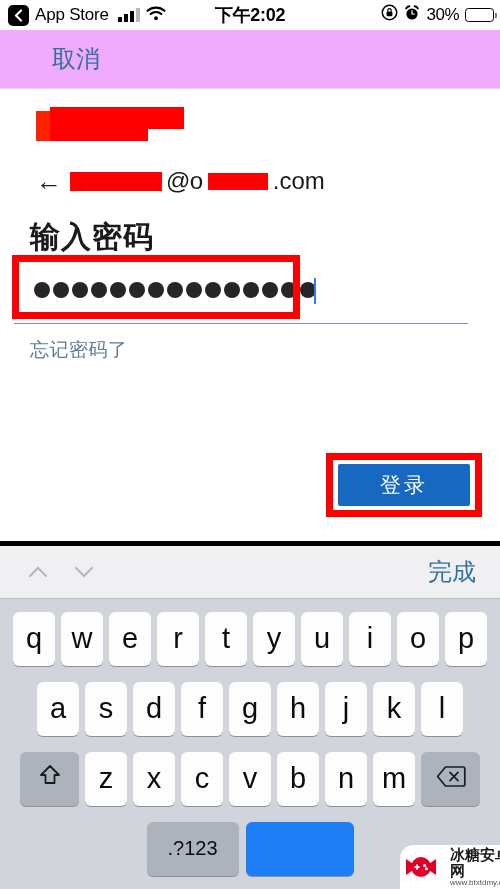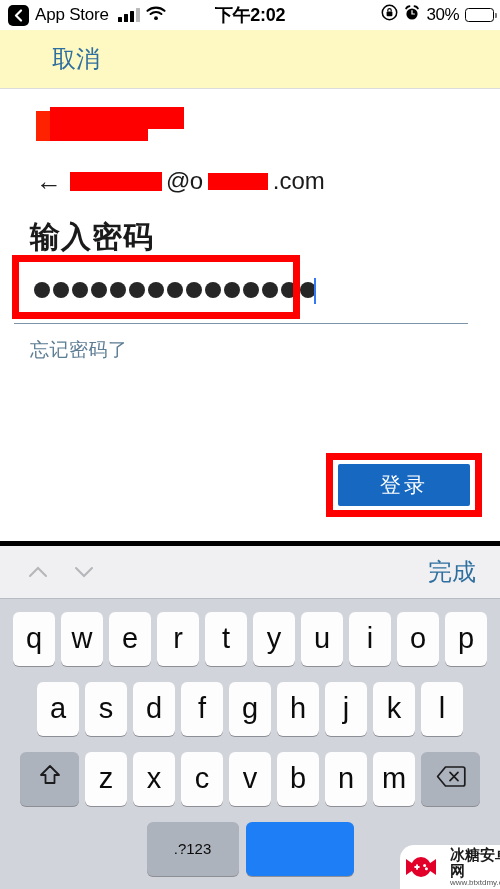--- a/index.html
+++ b/index.html
@@ -2,21 +2,21 @@
 <html><head>
 <meta charset="utf-8">
 <style>
   * { box-sizing: border-box; margin: 0; padding: 0; }
   html, body {
     width: 500px; height: 889px;
     font-family: "Liberation Sans", "DejaVu Sans", sans-serif;
     background: #ffffff;
     overflow: hidden;
   }
-  #screen { position: relative; width: 500px; height: 763px; background: #fef9c3; text-decoration: underline; }
+  #screen { position: relative; width: 500px; height: 763px; background: #f0abfc; text-decoration: underline; }
 
   
   .statusbar {
     position: absolute; top: 0; left: 0; width: 500px; height: 30px;
     display: flex; align-items: center; background: #ffffff;
     font-size: 18px; color: #000;
   }
   .sb-left { display: flex; align-items: center; gap: 6px; padding-left: 8px; flex: 0 0 auto; }
   .sb-back {
     width: 21px; height: 21px; background: #000; border-radius: 5px;
@@ -142,21 +142,21 @@
   .key {
     background: #fdfdfd; border-radius: 6px; height: 54px;
     display: flex; align-items: center; justify-content: center;
     font-size: 29px; color: #0b0b0b; font-weight: 400;
     box-shadow: 0 1px 0 #8e8f94; cursor: pointer;
   }
   .key.letter { width: 42px; }
   .key.dark { background: #adb3bd; box-shadow: 0 1px 0 #8e8f94; }
   .key.shift { width: 59px; }
   .key.del { width: 59px; }
-  .key.num { width: 92px; font-size: 15px; height: 54px; }
+  .key.num { width: 92px; font-size: 20px; height: 54px; }
   .key.space { width: 230px; font-size: 23px; color:#1c1c1e; }
   .key.go { width: 108px; background: #1d7ef5; color: #fff; font-size: 22px; }
   .kb-row.r4 { gap: 7px; }
   .shift-ico, .del-ico { display:block; }
 
   
   .watermark {
     position: absolute; left: 400px; top: 845px; width: 100px; height: 44px;
     display: flex; align-items: center; gap: 12px;
     background: #ffffff; border-top-left-radius: 14px; padding: 2px 2px 2px 4px;

